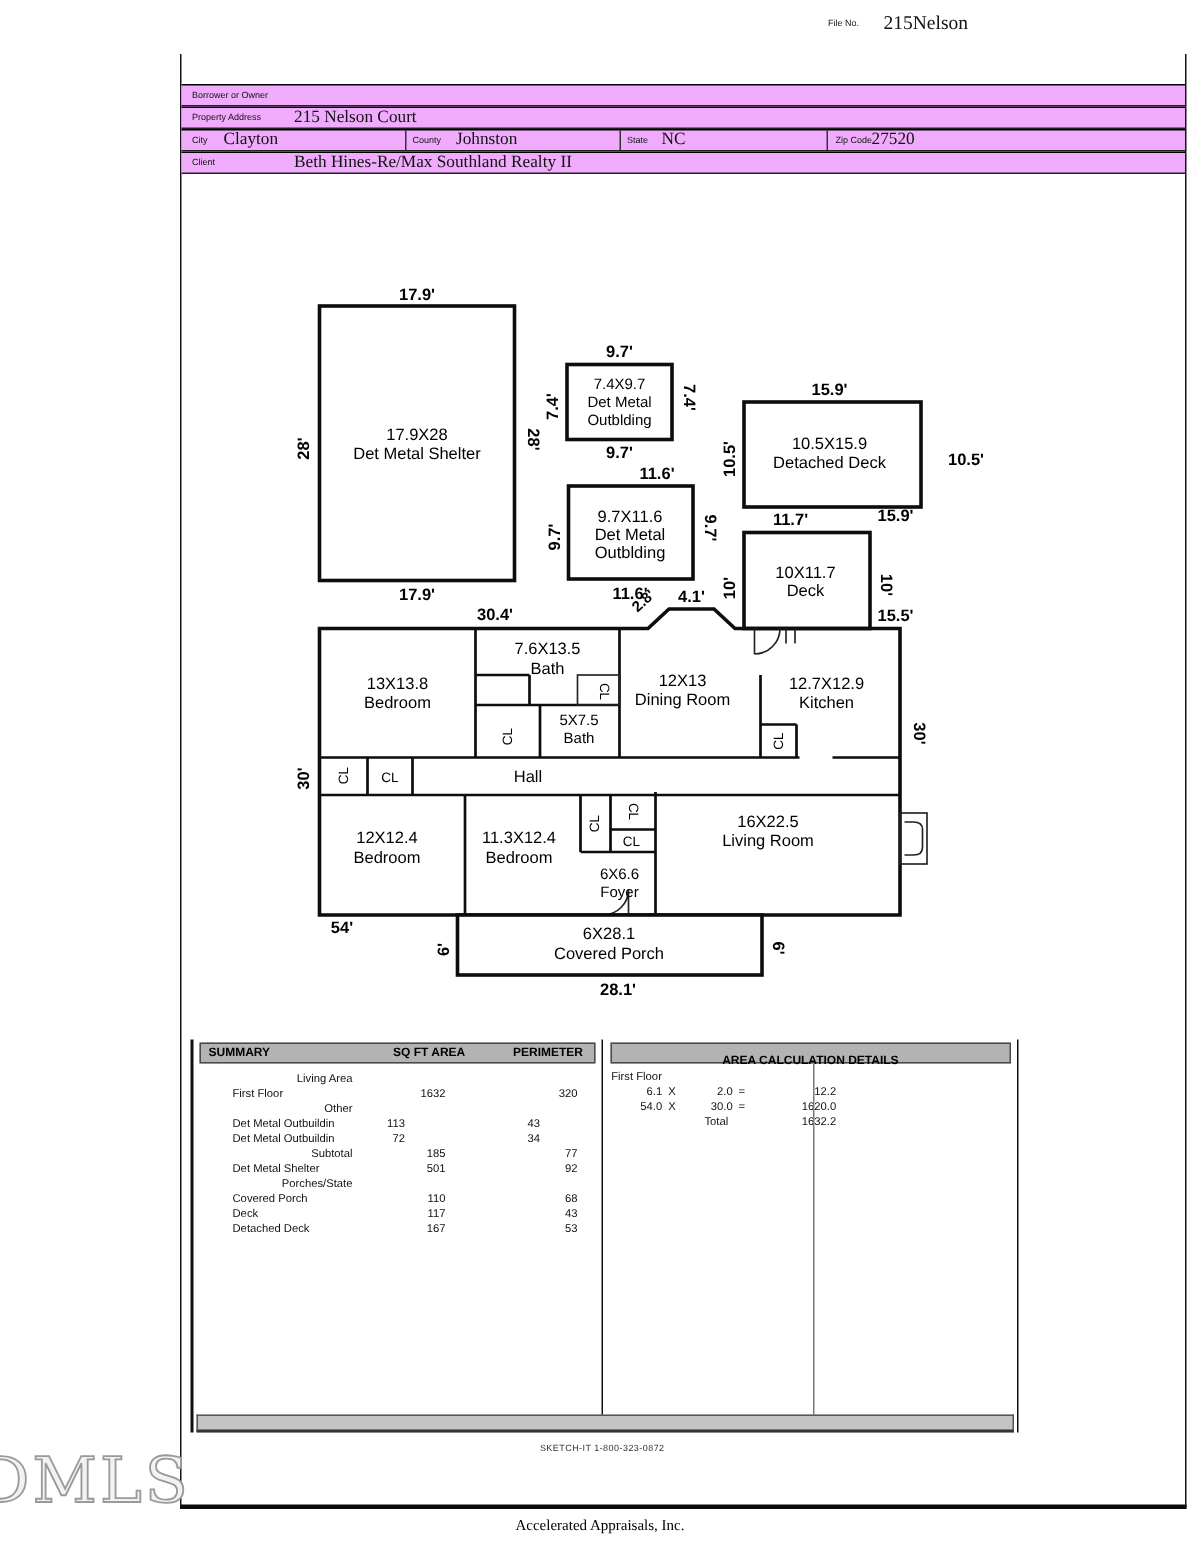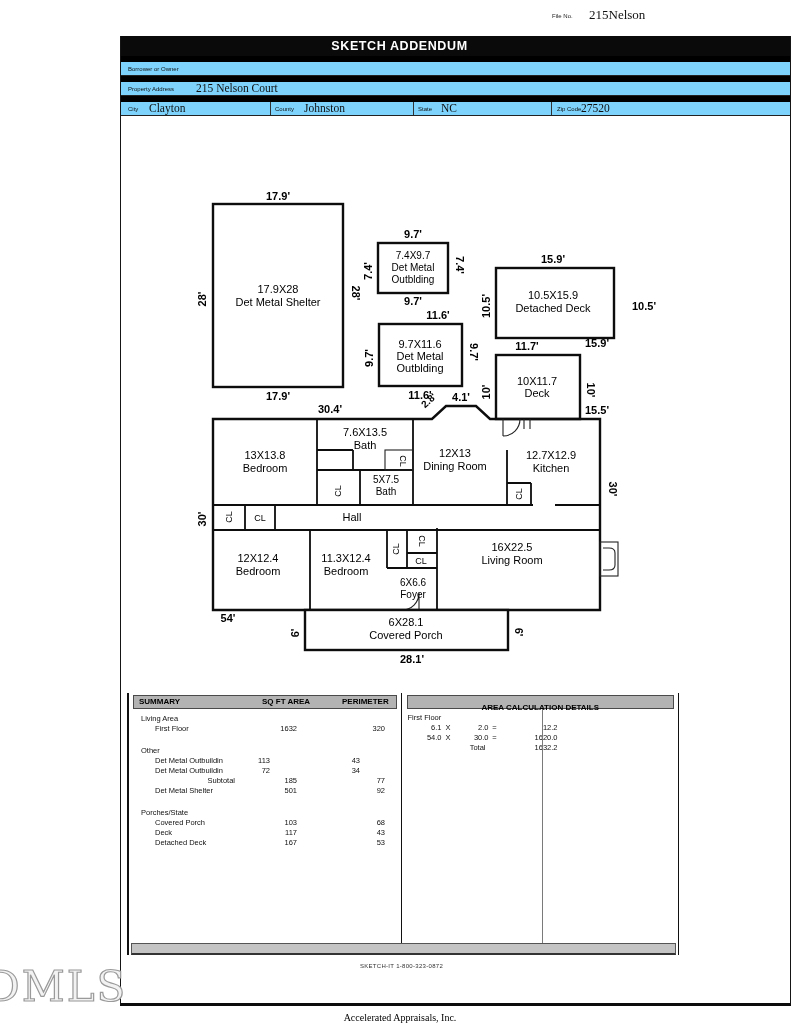--- a/index.html
+++ b/index.html
@@ -14,21 +14,21 @@
   
   .frame{left:120px;top:36px;width:669px;height:967px;
          border-left:1px solid #151515;border-right:1px solid #151515;border-bottom:3px solid #0c0c0c;}
 
   .titlebar{left:0;top:0;right:0;height:20px;background:#0a0a0a;}
   .titlebar span{display:block;text-align:center;padding-right:112px;line-height:20px;
                  color:#fff;font-weight:bold;font-size:12.5px;letter-spacing:.6px;}
 
   
   .formrows{left:0;top:20px;right:0;}
-  .frow{position:relative;height:13px;border-bottom:1px solid #222;border-top:6px solid #000000;background:#7dd3fc;}
+  .frow{position:relative;height:13px;border-bottom:1px solid #222;border-top:1px solid #000000;background:#f0abfc;}
   .flabel{position:absolute;font-size:6px;color:#111;top:4px;}
   .fvalue{position:absolute;font-family:"Liberation Serif",serif;font-size:11.5px;top:0px;white-space:nowrap;}
   .vline{position:absolute;top:0;bottom:0;width:1px;background:#333;}
 
   
   .sketch{left:120px;top:112px;}
   .dim{font-family:"Liberation Sans",sans-serif;font-weight:bold;font-size:11px;fill:#000;}
   .dim.s{font-size:10px;}
   .room{font-family:"Liberation Sans",sans-serif;font-size:11px;fill:#000;}
   .room.s{font-size:10px;}
@@ -44,24 +44,24 @@
   .panelL{position:absolute;left:0;top:0;bottom:10px;width:272px;border-right:1.5px solid #111;}
   .panelR{position:absolute;left:273.5px;top:0;bottom:10px;right:0;}
   .hbar{position:relative;margin:2px 4px 0 4px;height:12px;background:#b3b3b3;border:1px solid #4a4a4a;}
   .hbar span{position:absolute;top:1px;font-size:8px;font-weight:bold;color:#000;}
   .hbarR{text-align:center;}
   .hbarR span{position:static;line-height:12px;}
   .srows{padding:5px 0 0 6px;}
   .srow{display:grid;grid-template-columns:100px 35px 27px 63px 25px;height:10px;
         font-size:7.5px;line-height:10px;}
   .srow .sl{padding-left:20px;white-space:nowrap;}
-  .srow.group .sl{padding-left:6px;}
+  .srow.group .sl{padding-left:6px;text-align:right;}
   .srow.subtotal .sl{padding-left:0;text-align:right;}
   .srow .c{text-align:right;}
-  .gap{margin-top:12px;}
+  .gap{margin-top:0;}
   .middiv{position:absolute;left:139px;top:16px;bottom:0;width:1px;background:#7a7a7a;}
   .acbody{padding:4px 0 0 5px;font-size:7.5px;}
   .acsection{height:10px;line-height:10px;}
   .acrow{display:grid;grid-template-columns:34px 13px 34px 12px 57px;height:10px;line-height:10px;}
   .acrow .ra{text-align:right;}
   .acrow .rc{text-align:center;}
   .acrow .total-l{grid-column:1/5;text-align:right;padding-right:15px;}
   .graybar{position:absolute;left:2px;right:2px;bottom:0;height:9px;background:#c4c4c4;
            border:1px solid #555;border-bottom:2px solid #333;}
 
@@ -74,23 +74,20 @@
            font-family:"Liberation Serif",serif;font-size:10px;color:#000;}
 </style>
 </head>
 <body>
 
 <span class="abs fileno-label">File No.</span>
 <span class="abs fileno-value">215Nelson</span>
 
 <div class="abs frame">
 
-  <div class="abs titlebar">
-    <span>SKETCH ADDENDUM</span>
-  </div>
 
   <div class="abs formrows">
     <div class="frow">
       <span class="flabel" style="left:7px">Borrower or Owner</span>
     </div>
     <div class="frow">
       <span class="flabel" style="left:7px">Property Address</span>
       <span class="fvalue" style="left:75px">215 Nelson Court</span>
     </div>
     <div class="frow">
@@ -98,20 +95,24 @@
       <span class="fvalue" style="left:28px">Clayton</span>
       <span class="vline" style="left:149px"></span>
       <span class="flabel" style="left:154px">County</span>
       <span class="fvalue" style="left:183px">Johnston</span>
       <span class="vline" style="left:292px"></span>
       <span class="flabel" style="left:297px">State</span>
       <span class="fvalue" style="left:320px">NC</span>
       <span class="vline" style="left:430px"></span>
       <span class="flabel" style="left:436px">Zip Code</span>
       <span class="fvalue" style="left:460px">27520</span>
+    </div>
+    <div class="frow">
+      <span class="flabel" style="left:7px">Client</span>
+      <span class="fvalue" style="left:75px">Beth Hines-Re/Max Southland Realty II</span>
     </div>
   </div>
 </div>
 
 <svg class="abs sketch" width="669" height="578" viewBox="120 112 669 578">
 
   <rect class="wall" x="213" y="204" width="130" height="183"></rect>
   <text class="dim" x="278" y="200" text-anchor="middle">17.9'</text>
   <text class="dim" transform="translate(206,299) rotate(-90)" text-anchor="middle">28'</text>
   <text class="dim" transform="translate(352,293) rotate(90)" text-anchor="middle">28'</text>
@@ -258,21 +259,21 @@
           <span class="c">501</span>
           <span class="c"></span>
           <span class="c">92</span>
         </div>
       <div class="srow group gap">
           <span class="sl">Porches/State</span>
         </div>
       <div class="srow">
           <span class="sl">Covered Porch</span>
           <span class="c"></span>
-          <span class="c">103</span>
+          <span class="c">110</span>
           <span class="c"></span>
           <span class="c">68</span>
         </div>
       <div class="srow">
           <span class="sl">Deck</span>
           <span class="c"></span>
           <span class="c">117</span>
           <span class="c"></span>
           <span class="c">43</span>
         </div>

